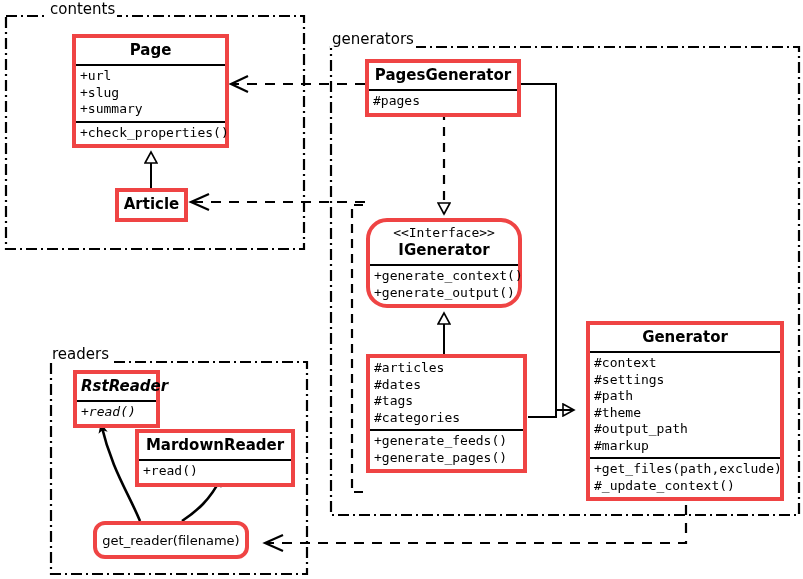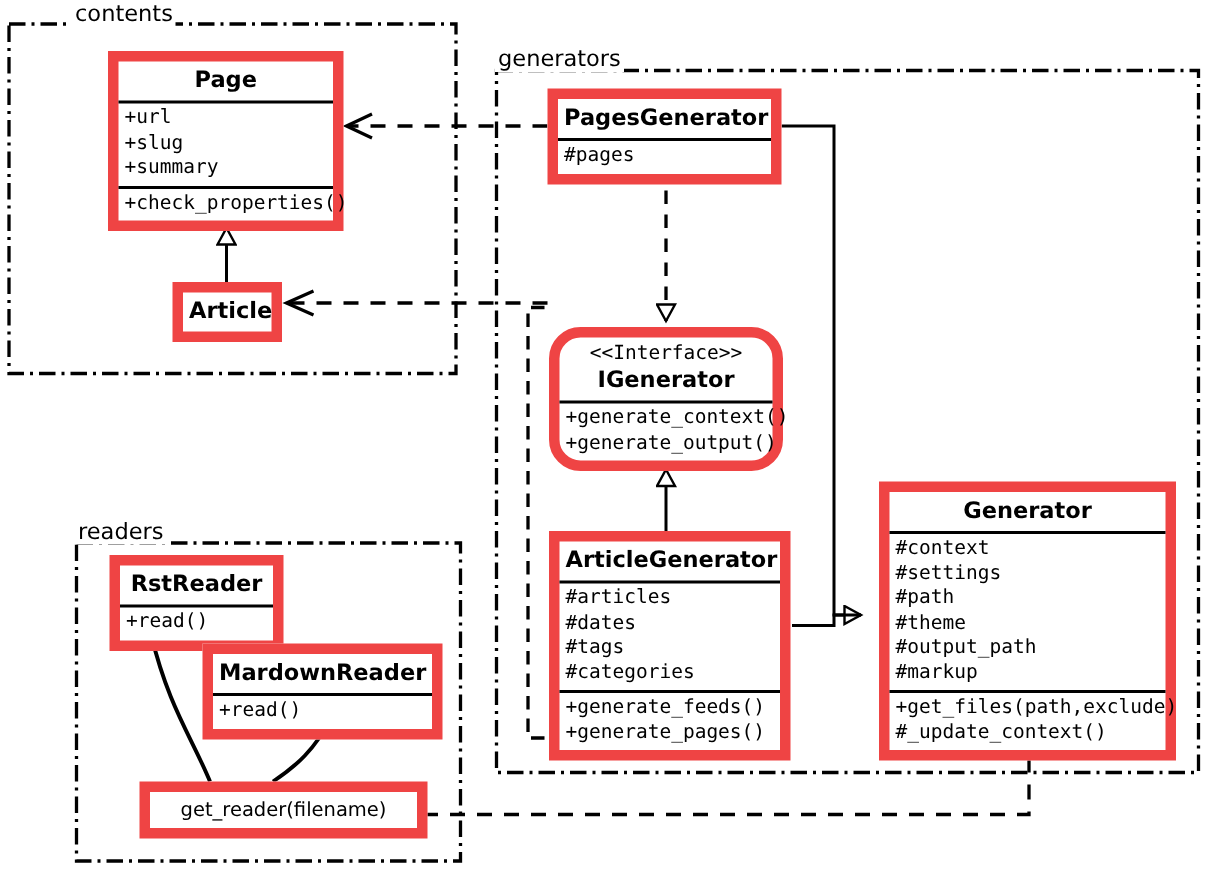--- a/index.html
+++ b/index.html
@@ -20,21 +20,21 @@
     left: 0;
     top: 0;
     width: 803px;
     height: 579px;
     pointer-events: none;
   }
   
   .uml {
     position: absolute;
     box-sizing: border-box;
-    border: 7px solid #ef4444;
+    border: 4px solid #ef4444;
     background: #ffffff;
     z-index: 5;
   }
   .uml .sect {
     box-sizing: border-box;
     padding: 2px 16px 3px 4px;
   }
   .uml .sect + .sect {
     border-top: 2px solid #000;
   }
@@ -184,21 +184,20 @@
       <div class="stereo">&lt;&lt;Interface&gt;&gt;</div>
       <div class="cname" style="padding:0;">IGenerator</div>
     </div>
     <div class="sect">
       <div class="member">+generate_context()</div>
       <div class="member">+generate_output()</div>
     </div>
   </div>
 
   <div class="uml" style="left:366px; top:354px; width:161px;">
-    <div class="sect cname">ArticleGenerator</div>
     <div class="sect">
       <div class="member">#articles</div>
       <div class="member">#dates</div>
       <div class="member">#tags</div>
       <div class="member">#categories</div>
     </div>
     <div class="sect">
       <div class="member">+generate_feeds()</div>
       <div class="member">+generate_pages()</div>
     </div>
@@ -213,31 +212,31 @@
       <div class="member">#theme</div>
       <div class="member">#output_path</div>
       <div class="member">#markup</div>
     </div>
     <div class="sect">
       <div class="member">+get_files(path,exclude)</div>
       <div class="member">#_update_context()</div>
     </div>
   </div>
 
-  <div class="uml" style="left:73px; top:370px; width:116px;">
+  <div class="uml" style="left:73px; top:370px; width:87px;font-style:italic;">
     <div class="sect cname">RstReader</div>
     <div class="sect">
       <div class="member">+read()</div>
     </div>
   </div>
 
   <div class="uml" style="left:135px; top:429px; width:160px;">
     <div class="sect cname">MardownReader</div>
     <div class="sect">
       <div class="member">+read()</div>
     </div>
   </div>
 
-  <div class="uml plain" style="left:93px; top:521px; width:192px; height:38px;">
+  <div class="uml plain" style="left:93px; top:521px; width:156px; height:38px;border-radius:12px;">
     <div class="fname">get_reader(filename)</div>
   </div>
 
 </div>
 
 </body></html>

